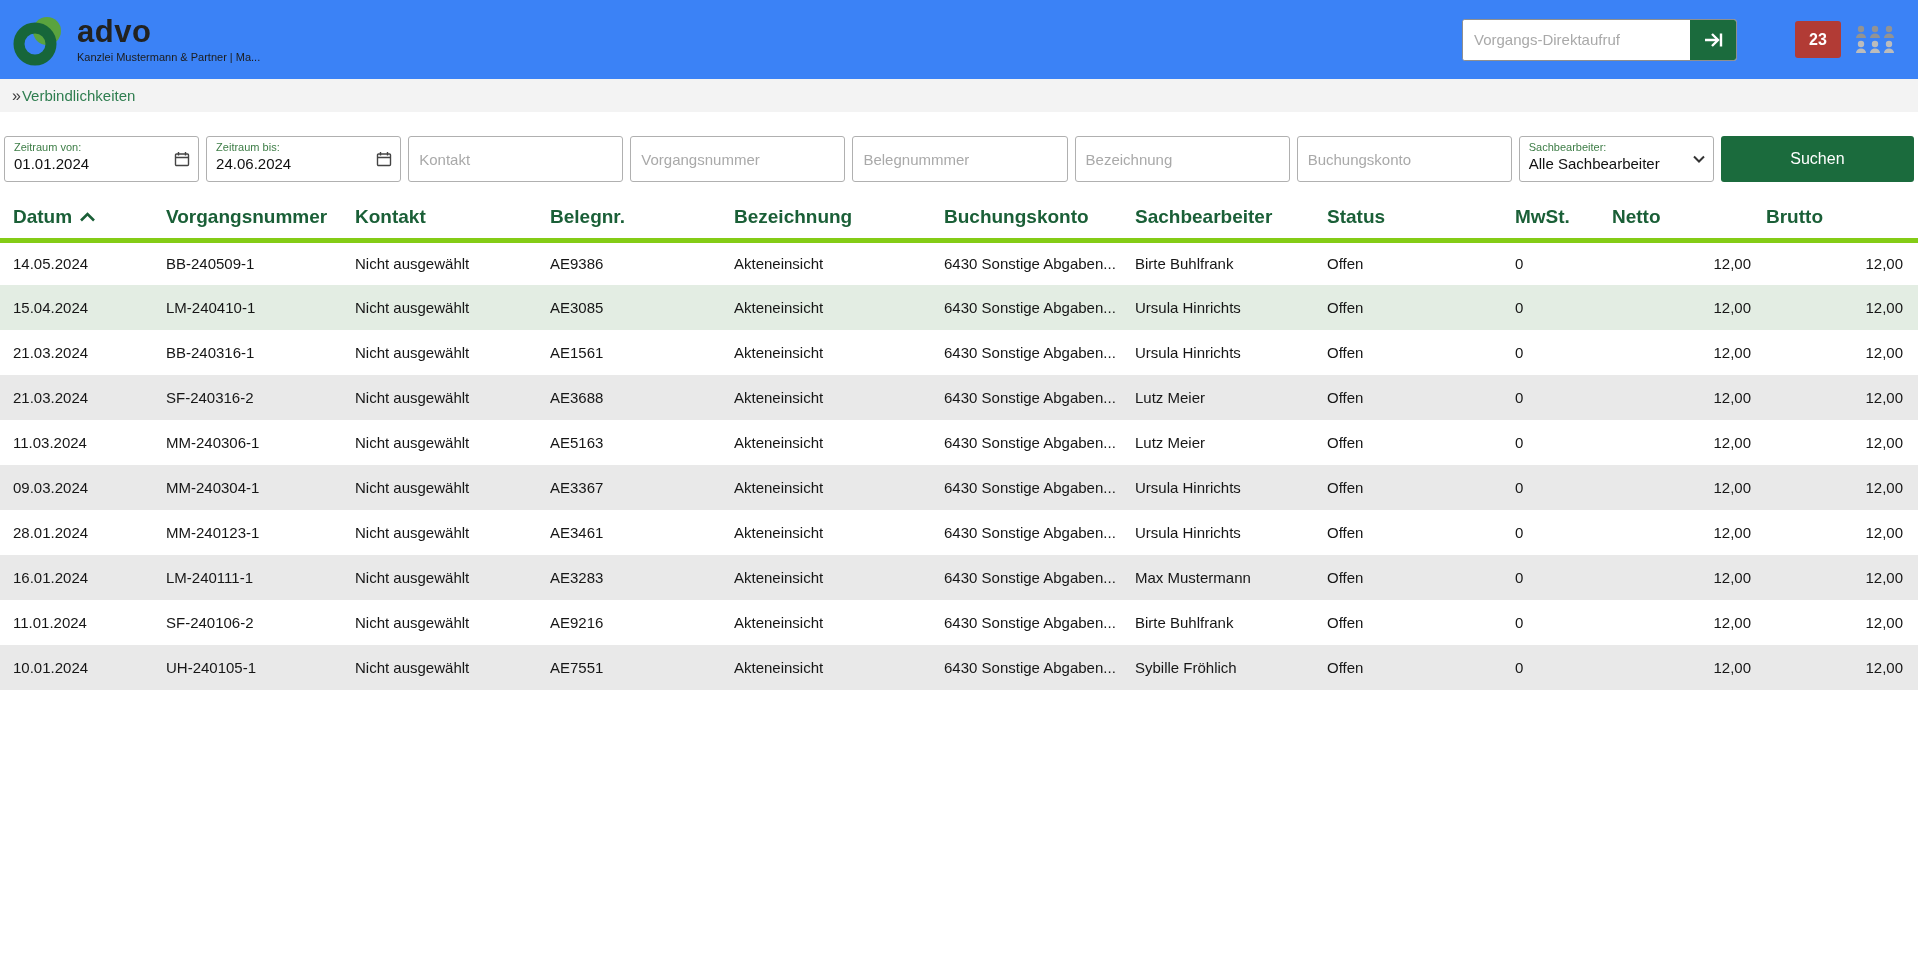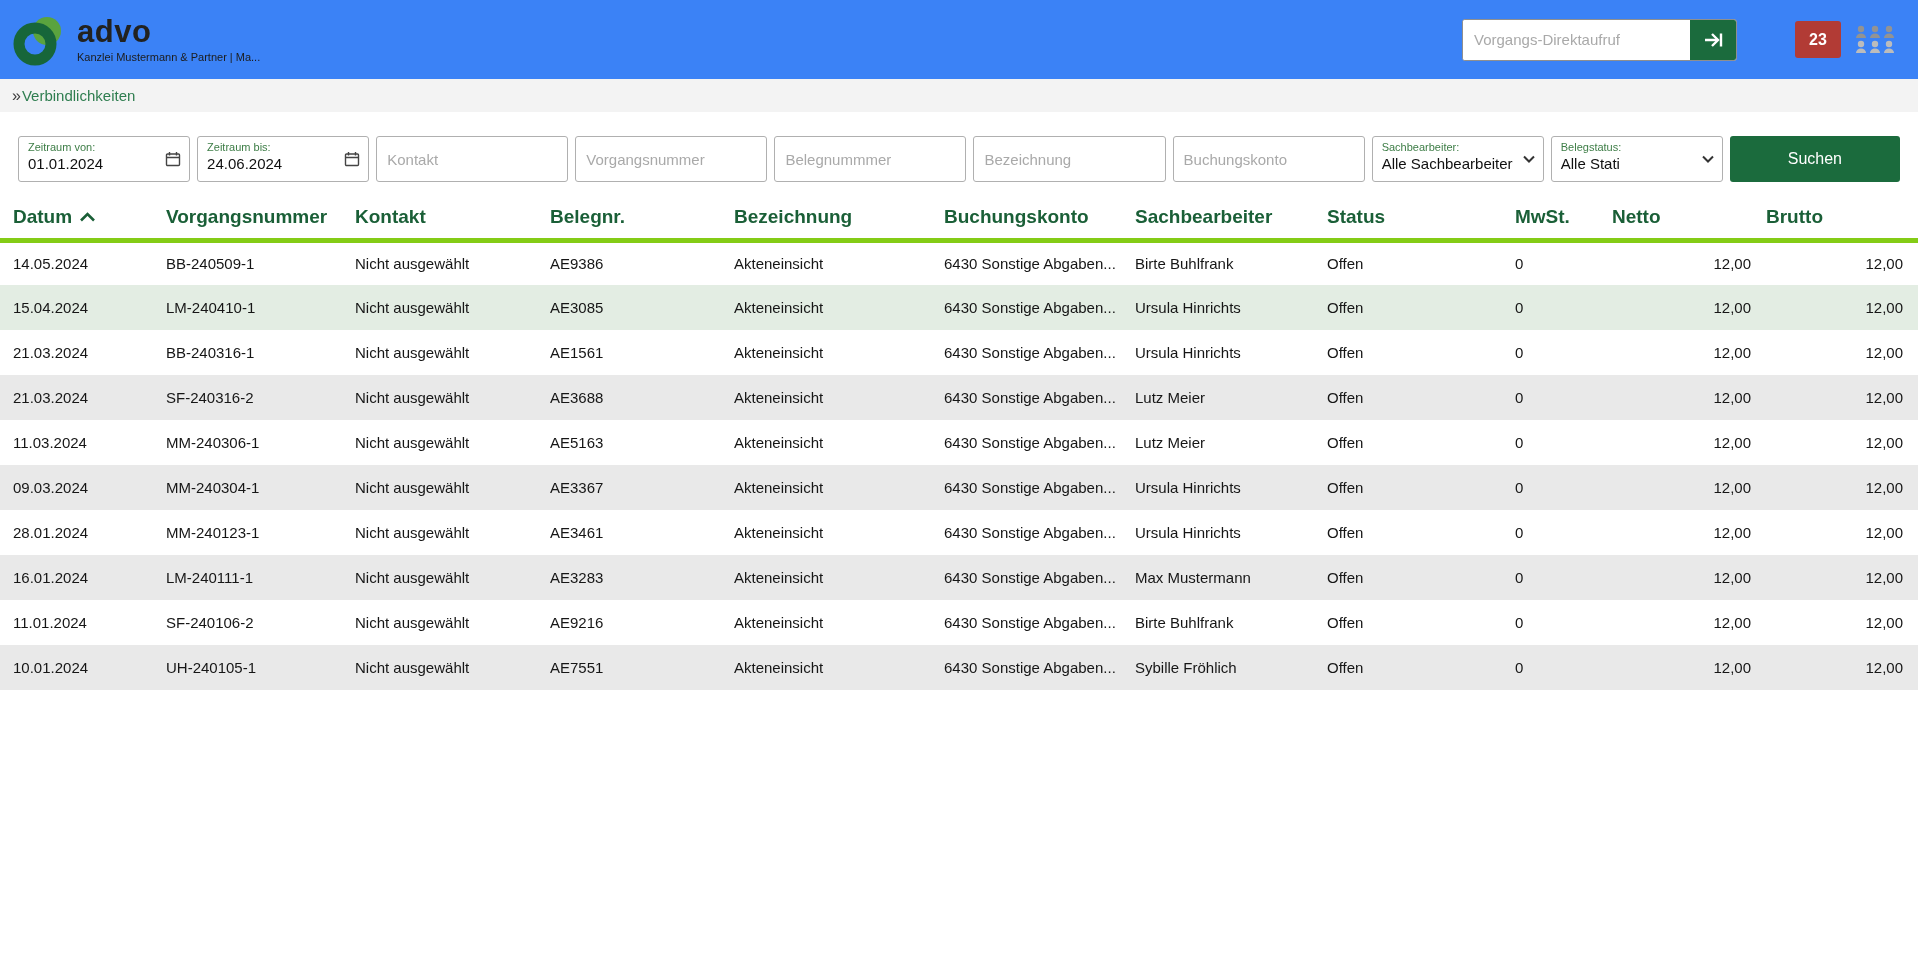--- a/index.html
+++ b/index.html
@@ -47,21 +47,21 @@
 
   
   .breadcrumb-bar {
     height: 33px; background: #f3f3f3;
     display: flex; align-items: center; padding-left: 12px; font-size: 15px;
   }
   .crumb-chevrons { color: #3c3c3c; font-size: 16px; margin-right: 1px; }
   .crumb-link { color: var(--breadcrumb_green, #2e7d4f); cursor: pointer; text-decoration: none; }
 
   
-  .filters { display: flex; gap: 7px; margin: 24px 18px 0; align-items: center; }
+  .filters { display: flex; gap: 7px; margin: 24px 4px 0; align-items: center; }
   .fbox {
     flex: 1; height: 46px; border: 1px solid #b0b0b0; border-radius: 3px;
     background: #fff; position: relative; cursor: pointer; overflow: hidden;
   }
   .flabel { font-size: 11px; color: var(--label_green, #3d7d46); padding: 4px 0 0 9px; line-height: 1.1; white-space: nowrap; }
   .fvalue { font-size: 15px; color: #101010; padding: 3px 0 0 9px; line-height: 1.1; white-space: nowrap; }
   .fbox .right-icon { position: absolute; right: 8px; top: 50%; transform: translateY(-50%); }
   .finput {
     flex: 1; height: 46px; border: 1px solid #b0b0b0; border-radius: 3px;
     padding: 0 10px; font-size: 15px; color: #333; outline: none;
@@ -178,27 +178,20 @@
   <input class="finput" type="text" placeholder="Buchungskonto" style="">
 
   <div class="fbox">
     <div class="flabel">Sachbearbeiter:</div>
     <div class="fvalue">Alle Sachbearbeiter</div>
     <svg class="right-icon" width="12" height="8" viewBox="0 0 12 8">
       <polyline points="1,1.5 6,6.5 11,1.5" fill="none" stroke="#333" stroke-width="2"></polyline>
     </svg>
   </div>
 
-  <div class="fbox">
-    <div class="flabel">Belegstatus:</div>
-    <div class="fvalue">Alle Stati</div>
-    <svg class="right-icon" width="12" height="8" viewBox="0 0 12 8">
-      <polyline points="1,1.5 6,6.5 11,1.5" fill="none" stroke="#333" stroke-width="2"></polyline>
-    </svg>
-  </div>
 
   <button class="search-btn">Suchen</button>
 </div>
 
 <table class="data">
   <colgroup>
     <col style="width:166px">
       <col style="width:189px">
       <col style="width:195px">
     <col style="width:184px">

